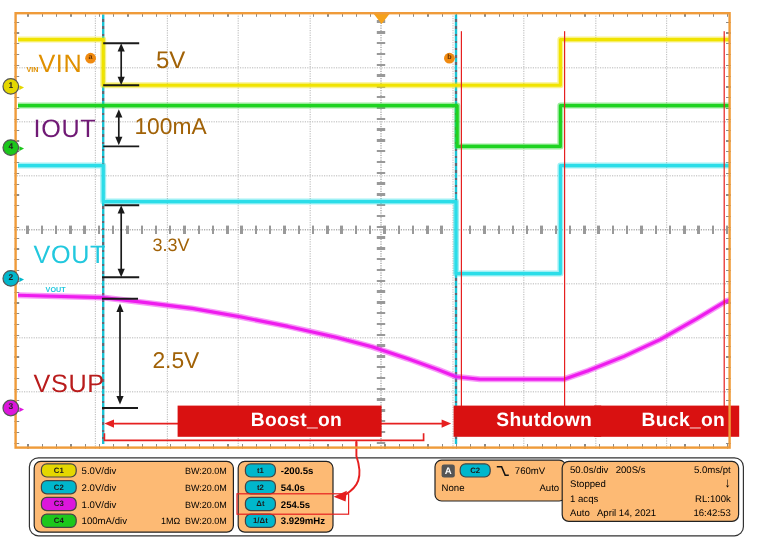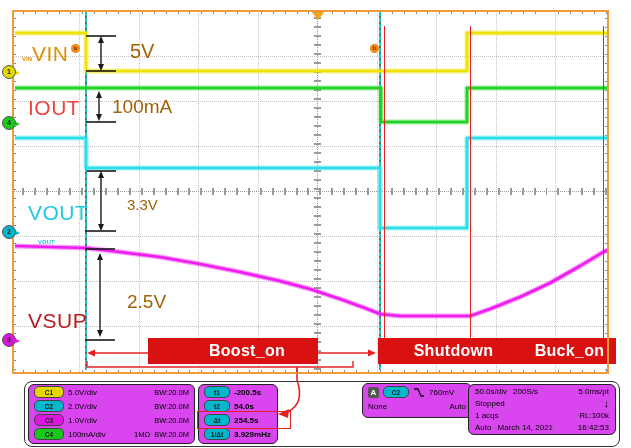--- a/index.html
+++ b/index.html
@@ -41,21 +41,21 @@
   .gmark{position:absolute;z-index:10;display:flex;align-items:center;}
   .gcirc{width:12px;height:12px;border-radius:50%;border:1px solid #555;color:#222;
       font-size:7px;font-weight:bold;text-align:center;line-height:12px;}
   .garrow{font-size:8px;margin-left:0;}
   .region-box{position:absolute;background:#d91111;color:#fff;font-weight:bold;font-size:16px;
       display:flex;align-items:center;justify-content:center;z-index:8;letter-spacing:.3px;padding-left:28px;}
 
   
   .outer-panel{position:absolute;left:24px;top:381px;width:594px;height:64px;
       border:1.5px solid #333;border-radius:8px;background:#fff;}
-  .panel{position:absolute;background:#d946ef;border:1.5px solid #222;border-radius:6px;
+  .panel{position:absolute;background:#fdba74;border:1.5px solid #222;border-radius:6px;
       font-size:8px;color:#000;}
   .prow{display:flex;align-items:center;height:14px;padding:0 5px;gap:4px;}
   .badge{height:10px;border-radius:5px;border:.5px solid #444;color:#1a1a1a;
       font-size:6.5px;font-weight:bold;display:flex;align-items:center;justify-content:center;flex:none;}
   .badge.w28{width:28px;} .badge.w24{width:24px;}
   .bc1{background:#e4d700;} .bc2{background:#00b7cc;} .bc3{background:#dc16dc;} .bc4{background:#1cc71c;}
   .bteal{background:#00b7cc;}
   .spacer{flex:1;}
   .bw{font-size:7.5px;}
   .val{font-weight:bold;}
@@ -158,21 +158,21 @@
 
     <div class="meas-label" style="left:118px;top:30px;font-size:20px">5V</div>
     <div class="meas-label" style="left:100px;top:86px;font-size:19px">100mA</div>
     <div class="meas-label" style="left:115px;top:186px;font-size:15px">3.3V</div>
     <div class="meas-label" style="left:115px;top:281px;font-size:19px">2.5V</div>
 
     <div class="plot-border"></div>
   </div>
 
   <div class="ch-label" style="left:32px;top:42px;color:#e09000">VIN</div>
-  <div class="ch-label" style="left:28px;top:96px;color:#ef4444">IOUT</div>
+  <div class="ch-label" style="left:28px;top:96px;color:#701a75">IOUT</div>
   <div class="ch-label" style="left:28px;top:201px;color:#22c8de">VOUT</div>
   <div class="ch-label" style="left:28px;top:309px;color:#b91c1c">VSUP</div>
   <div class="tiny-label" style="left:22px;top:56px;color:#e09000">VIN</div>
   <div class="tiny-label" style="left:38px;top:239px;color:#22c8de">VOUT</div>
 
   <div class="marker-dot" style="left:71px;top:44px">a</div>
   <div class="marker-dot" style="left:370px;top:44px">b</div>
   <div class="trig-marker"></div>
 
   <div class="gmark" style="left:2px;top:65px">
@@ -275,19 +275,19 @@
       <span class="spacer"></span>
       <span class="stop-arrow">↓</span>
     </div>
     <div class="hrow">
       <span>1 acqs</span>
       <span class="spacer"></span>
       <span>RL:100k</span>
     </div>
     <div class="hrow">
       <span>Auto</span>
-      <span>March 14, 2021</span>
+      <span>April 14, 2021</span>
       <span class="spacer"></span>
       <span>16:42:53</span>
     </div>
   </div>
 
 </div>
 
 </body></html>

